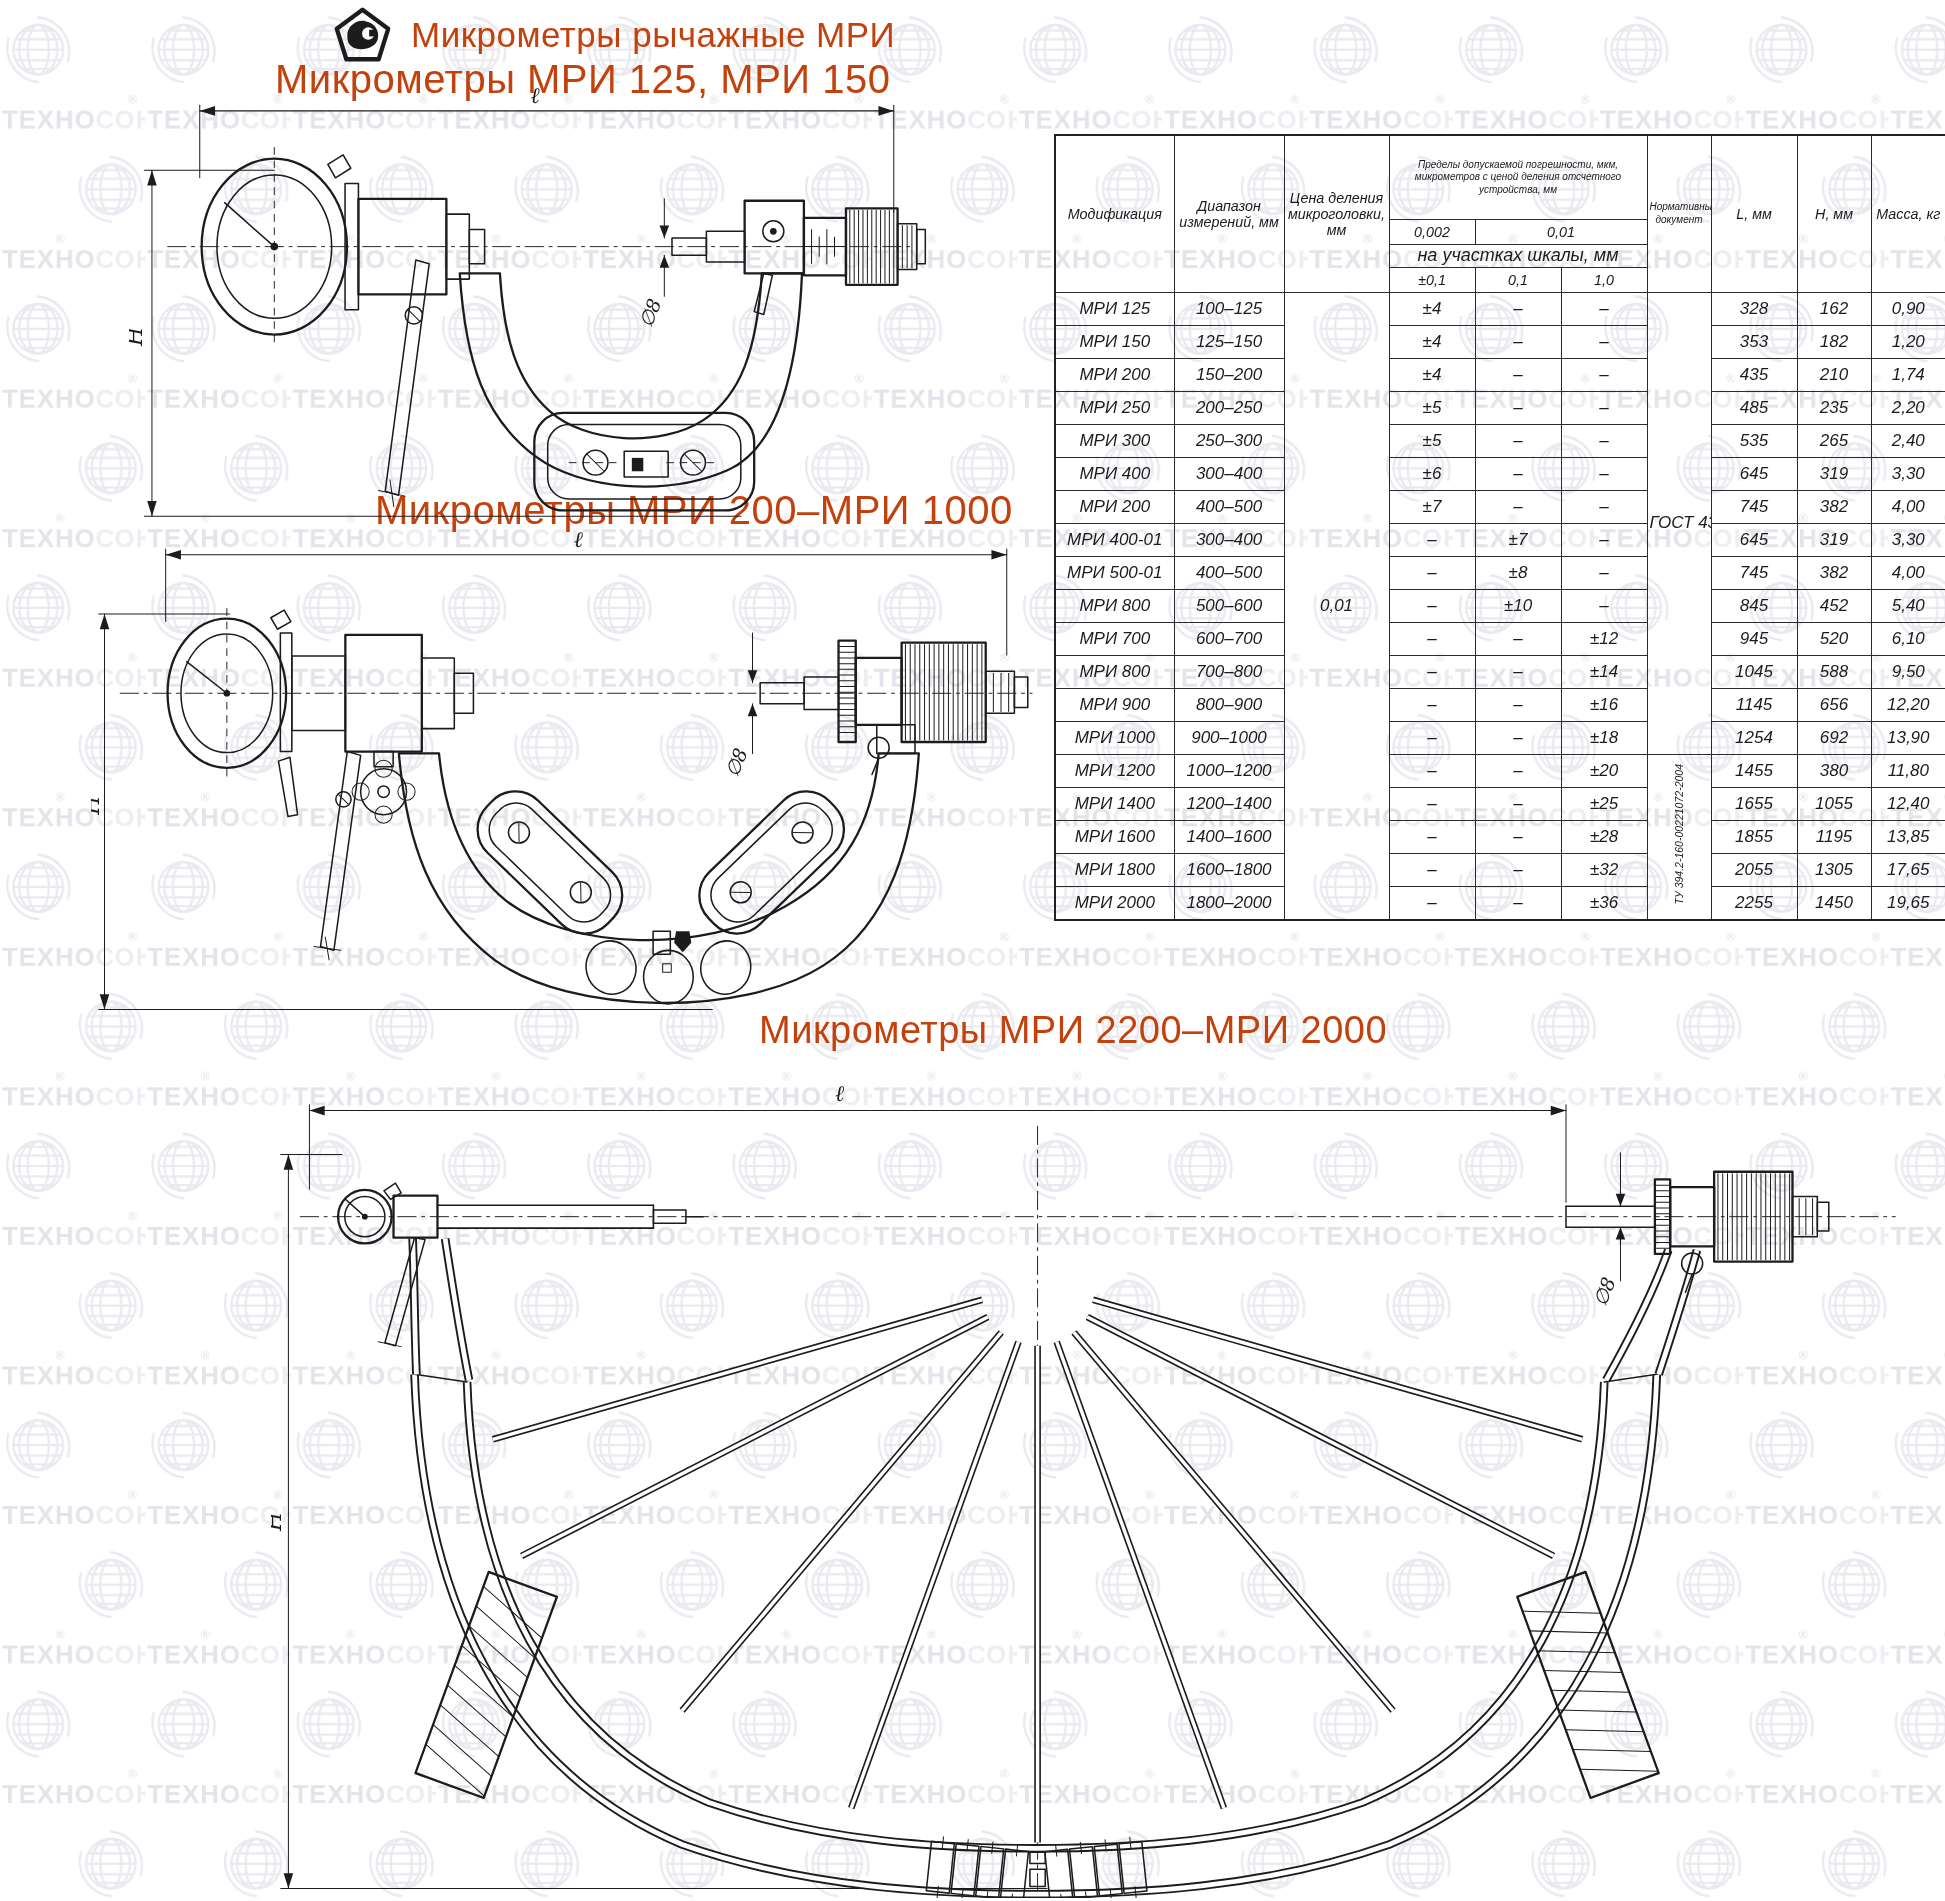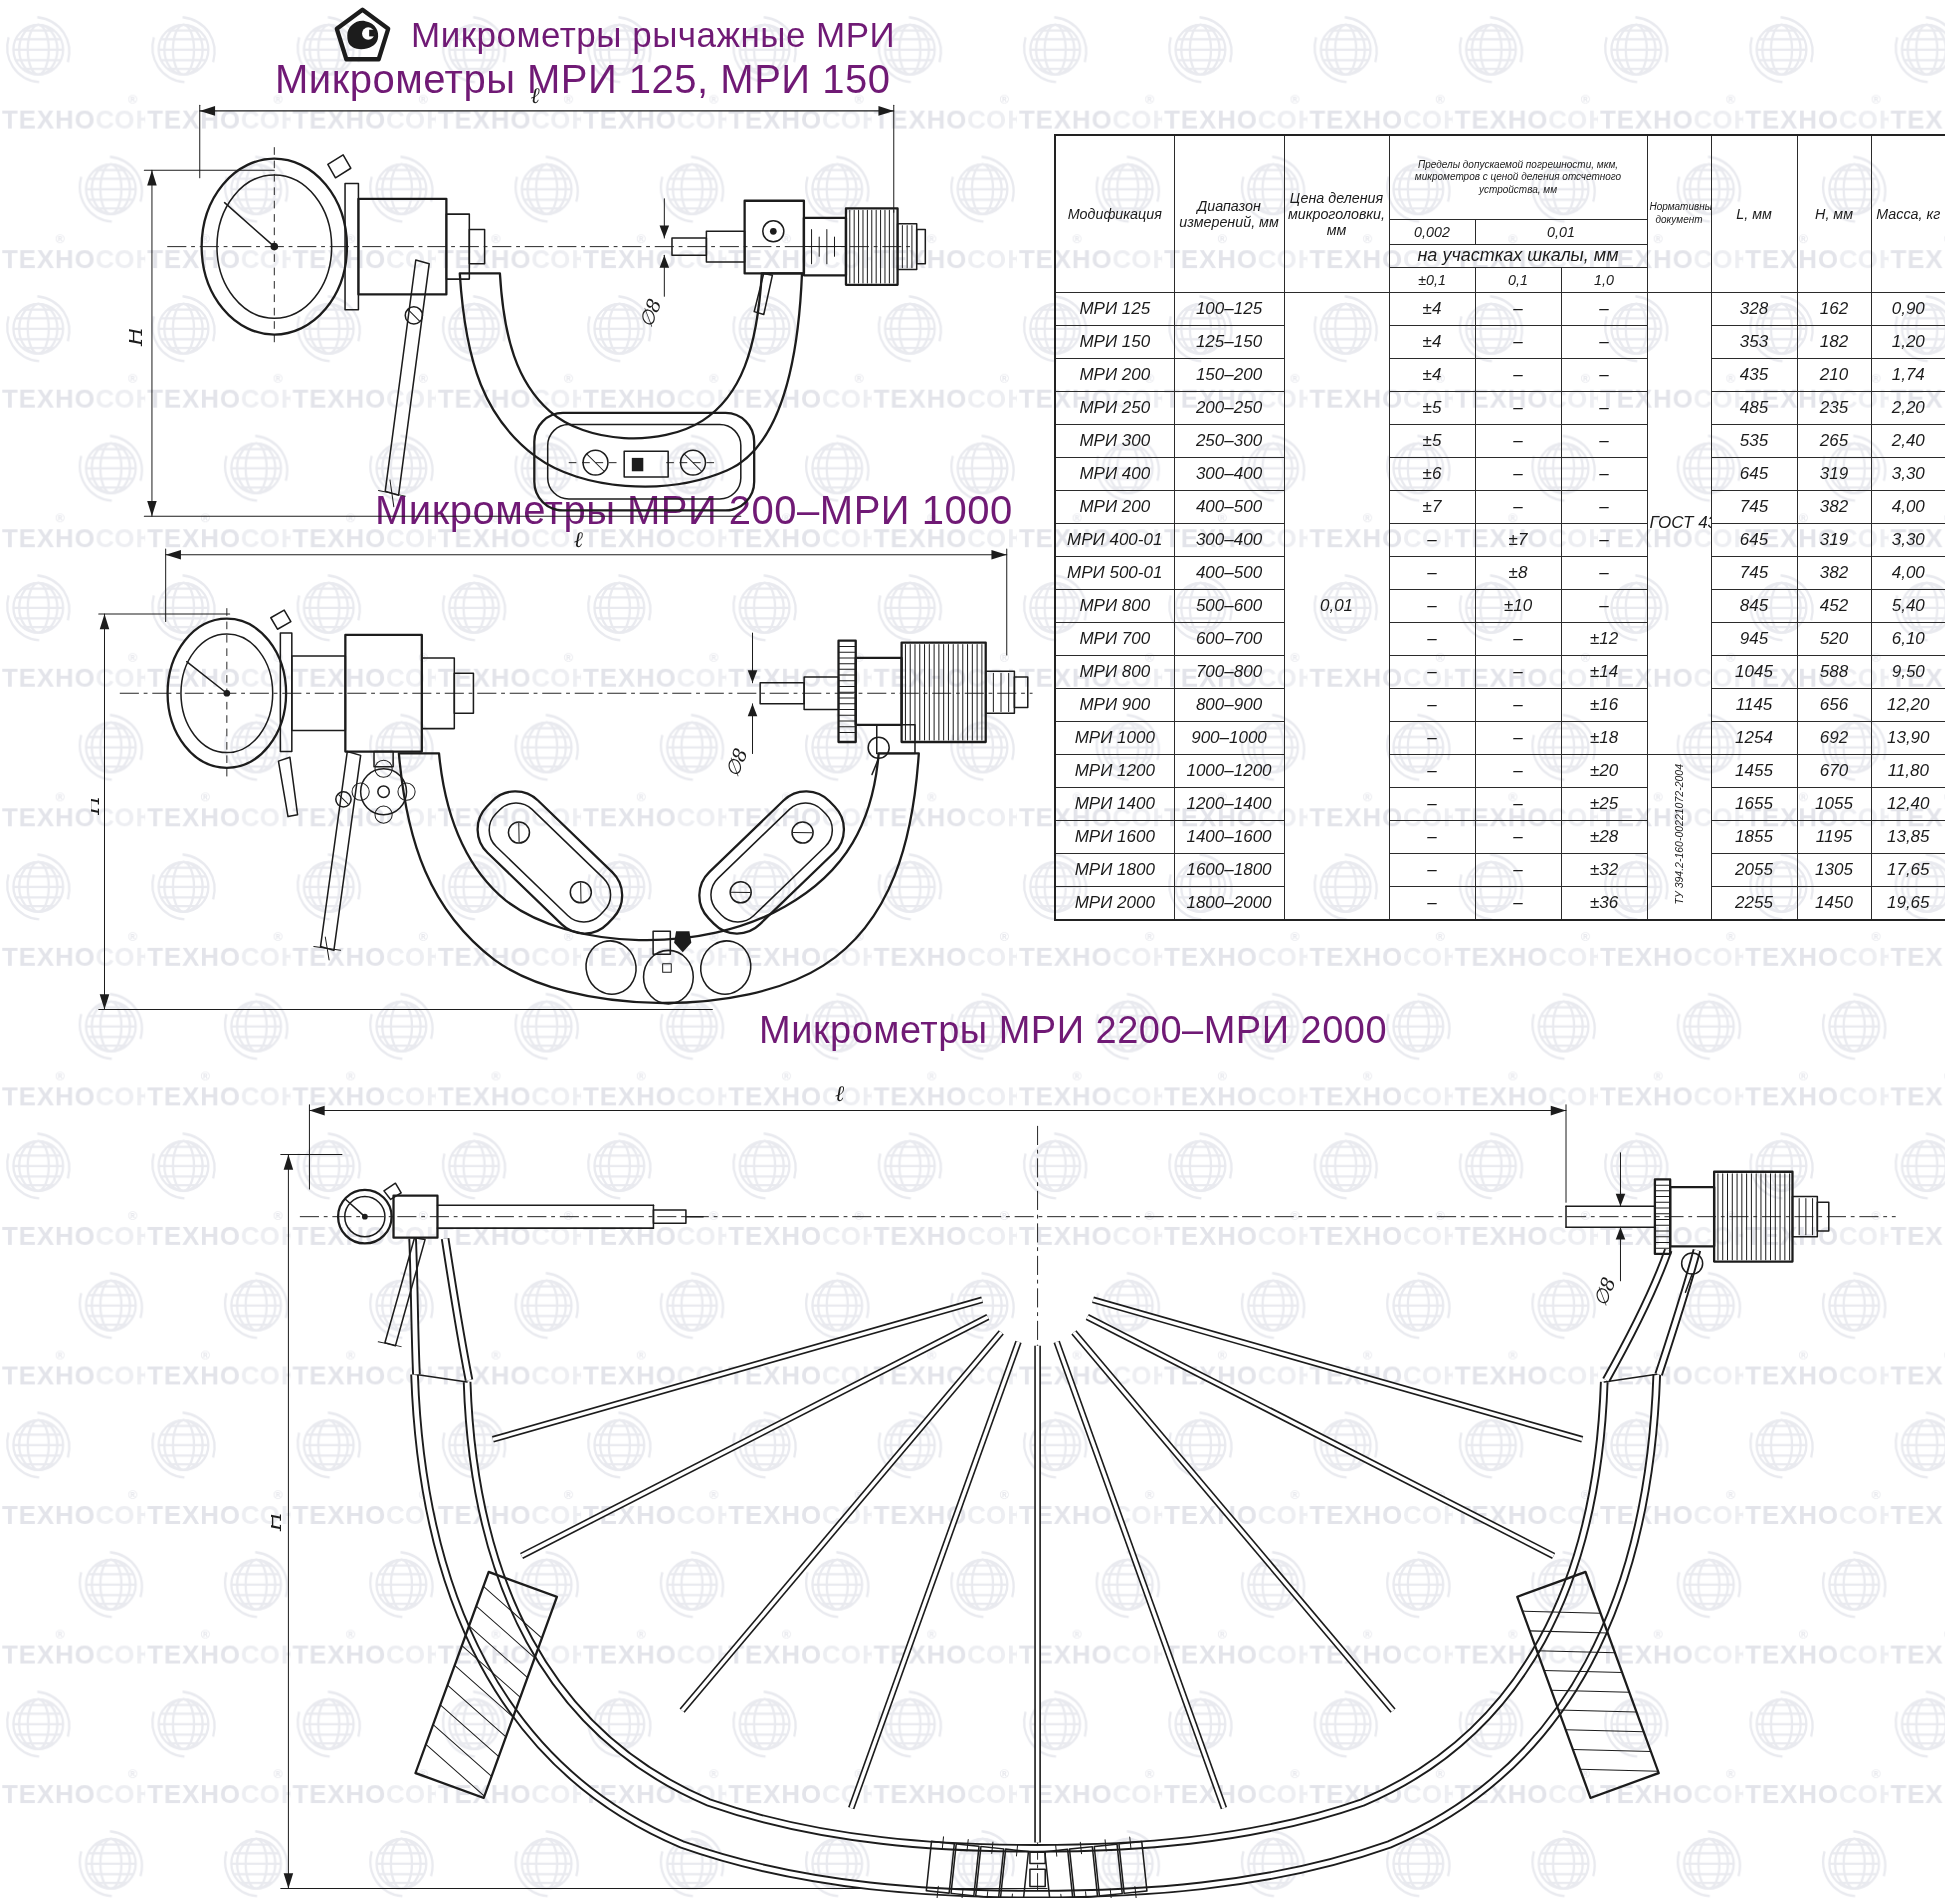--- a/index.html
+++ b/index.html
@@ -1,19 +1,19 @@
 <!DOCTYPE html>
 <html lang="ru"><head>
 <meta charset="utf-8">
 <style>
   html,body{margin:0;padding:0}
   body{width:1945px;height:1901px;position:relative;background:#fff;overflow:hidden;
        font-family:"Liberation Sans",sans-serif;color:#1c1c1c}
   .abs{position:absolute}
-  .title{position:absolute;color:#701a75;white-space:nowrap;letter-spacing:0.5px}
+  .title{position:absolute;color:#c2410c;white-space:nowrap;letter-spacing:0.5px}
   .t1{left:411px;top:15.3px;font-size:35px}
   .t2{left:275px;top:57px;font-size:40px}
   .t3{left:375px;top:488px;font-size:40px}
   .t4{left:759px;top:1009px;font-size:38px}
 
   
   .s{stroke:#1c1c1c;stroke-width:1.6;fill:none;stroke-linecap:round;stroke-linejoin:round}
   .s2{stroke-width:2.4}
   .thin{stroke-width:1.05}
   .cl{stroke:#1c1c1c;stroke-width:1;fill:none;stroke-dasharray:20 5 4 5}
@@ -597,21 +597,21 @@
         <td>13,90</td>
       </tr>
       <tr class="grp-sep">
         <td>МРИ 1200</td>
         <td>1000–1200</td>
         <td>–</td>
         <td>–</td>
         <td>±20</td>
         <td class="doc vert" rowspan="5"><span>ТУ 394.2-160-00221072-2004</span></td>
         <td>1455</td>
-        <td>670</td>
+        <td>380</td>
         <td>11,80</td>
       </tr>
       <tr>
         <td>МРИ 1400</td>
         <td>1200–1400</td>
         <td>–</td>
         <td>–</td>
         <td>±25</td>
         <td>1655</td>
         <td>1055</td>

